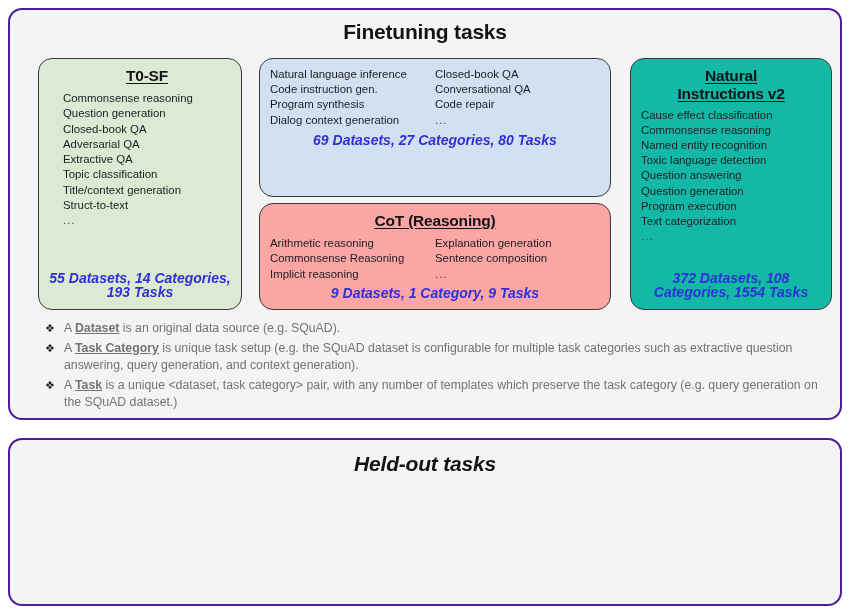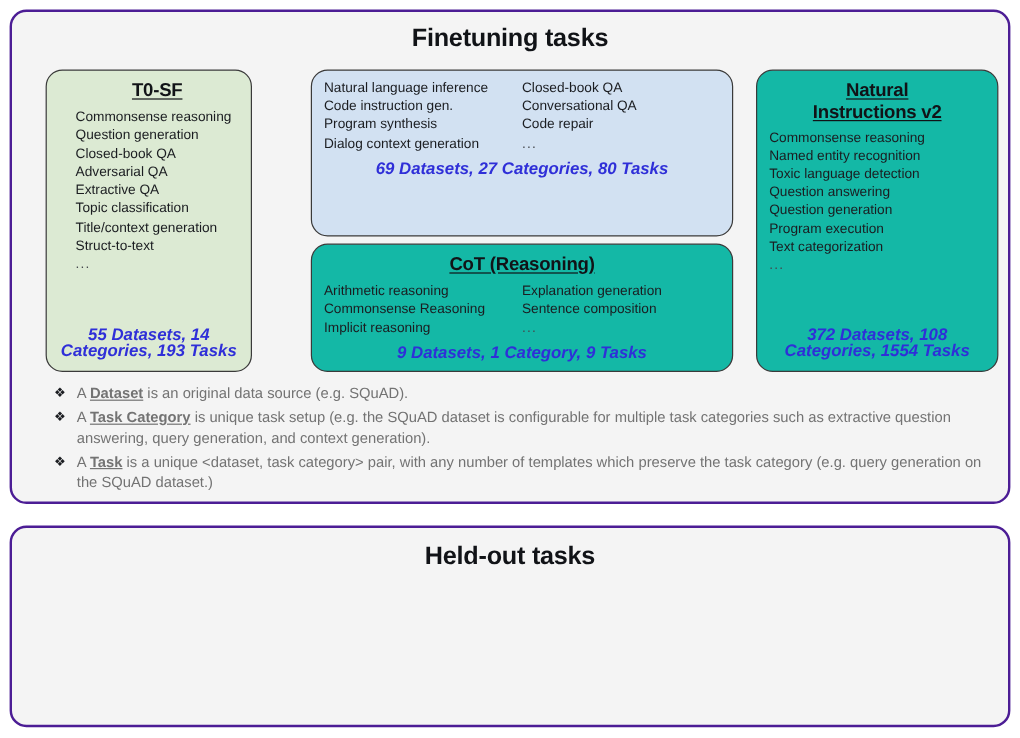--- a/index.html
+++ b/index.html
@@ -25,21 +25,21 @@
 
   .section-title {
     text-align: center;
     font-size: 21px;
     font-weight: bold;
     letter-spacing: -0.2px;
     color: #111317;
     margin: 10px 0 0 0;
     line-height: 1.1;
   }
-  #heldout-section .section-title { margin-top: 12px; }
+  #heldout-section .section-title { margin-top: 12px; font-style: italic; }
 
   
   .card {
     position: absolute;
     border: 1.6px solid #3a3a3a;
     border-radius: 14px;
     padding: 8px 10px 7px 10px;
   }
   .card-title {
     text-align: center;
@@ -63,26 +63,26 @@
   .stat {
     font-size: 14px;
     font-weight: bold;
     font-style: italic;
     color: #2f2fd8;
     text-align: center;
     line-height: 14px;
   }
 
   
-  #card-t0sf { left: 28px; top: 48px; width: 172px; height: 252px;
+  #card-t0sf { left: 28px; top: 48px; width: 204px; height: 252px;
                background: #dcead3; padding-left: 24px; }
   #card-muffin { left: 249px; top: 48px; width: 352px; height: 139px;
                  background: #d2e1f2; }
   #card-cot { left: 249px; top: 193px; width: 352px; height: 107px;
-              background: #14b8a6; }
+              background: #fca5a5; }
   #card-ni { left: 620px; top: 48px; width: 202px; height: 252px;
              background: #14b8a6; }
 
   #card-t0sf .stat { position: absolute; left: 10px; right: 10px; bottom: 10px; }
   #card-ni .stat   { position: absolute; left: 8px; right: 8px; bottom: 10px; }
   #card-muffin .stat { margin-top: 5px; }
   #card-cot .stat { margin-top: 4px; }
 
   
   #definitions {
@@ -168,20 +168,21 @@
     </div>
 
     <div class="card" id="card-ni">
       <div class="card-title two-line">
         <div>Natural</div>
         <div>Instructions v2</div>
       </div>
       <div class="items">
         <div class="row">
           <div class="col">
+            <div class="item">Cause effect classification</div>
             <div class="item">Commonsense reasoning</div>
             <div class="item">Named entity recognition</div>
             <div class="item">Toxic language detection</div>
             <div class="item">Question answering</div>
             <div class="item">Question generation</div>
             <div class="item">Program execution</div>
             <div class="item">Text categorization</div>
             <div class="item ellipsis">...</div>
           </div>
         </div>

